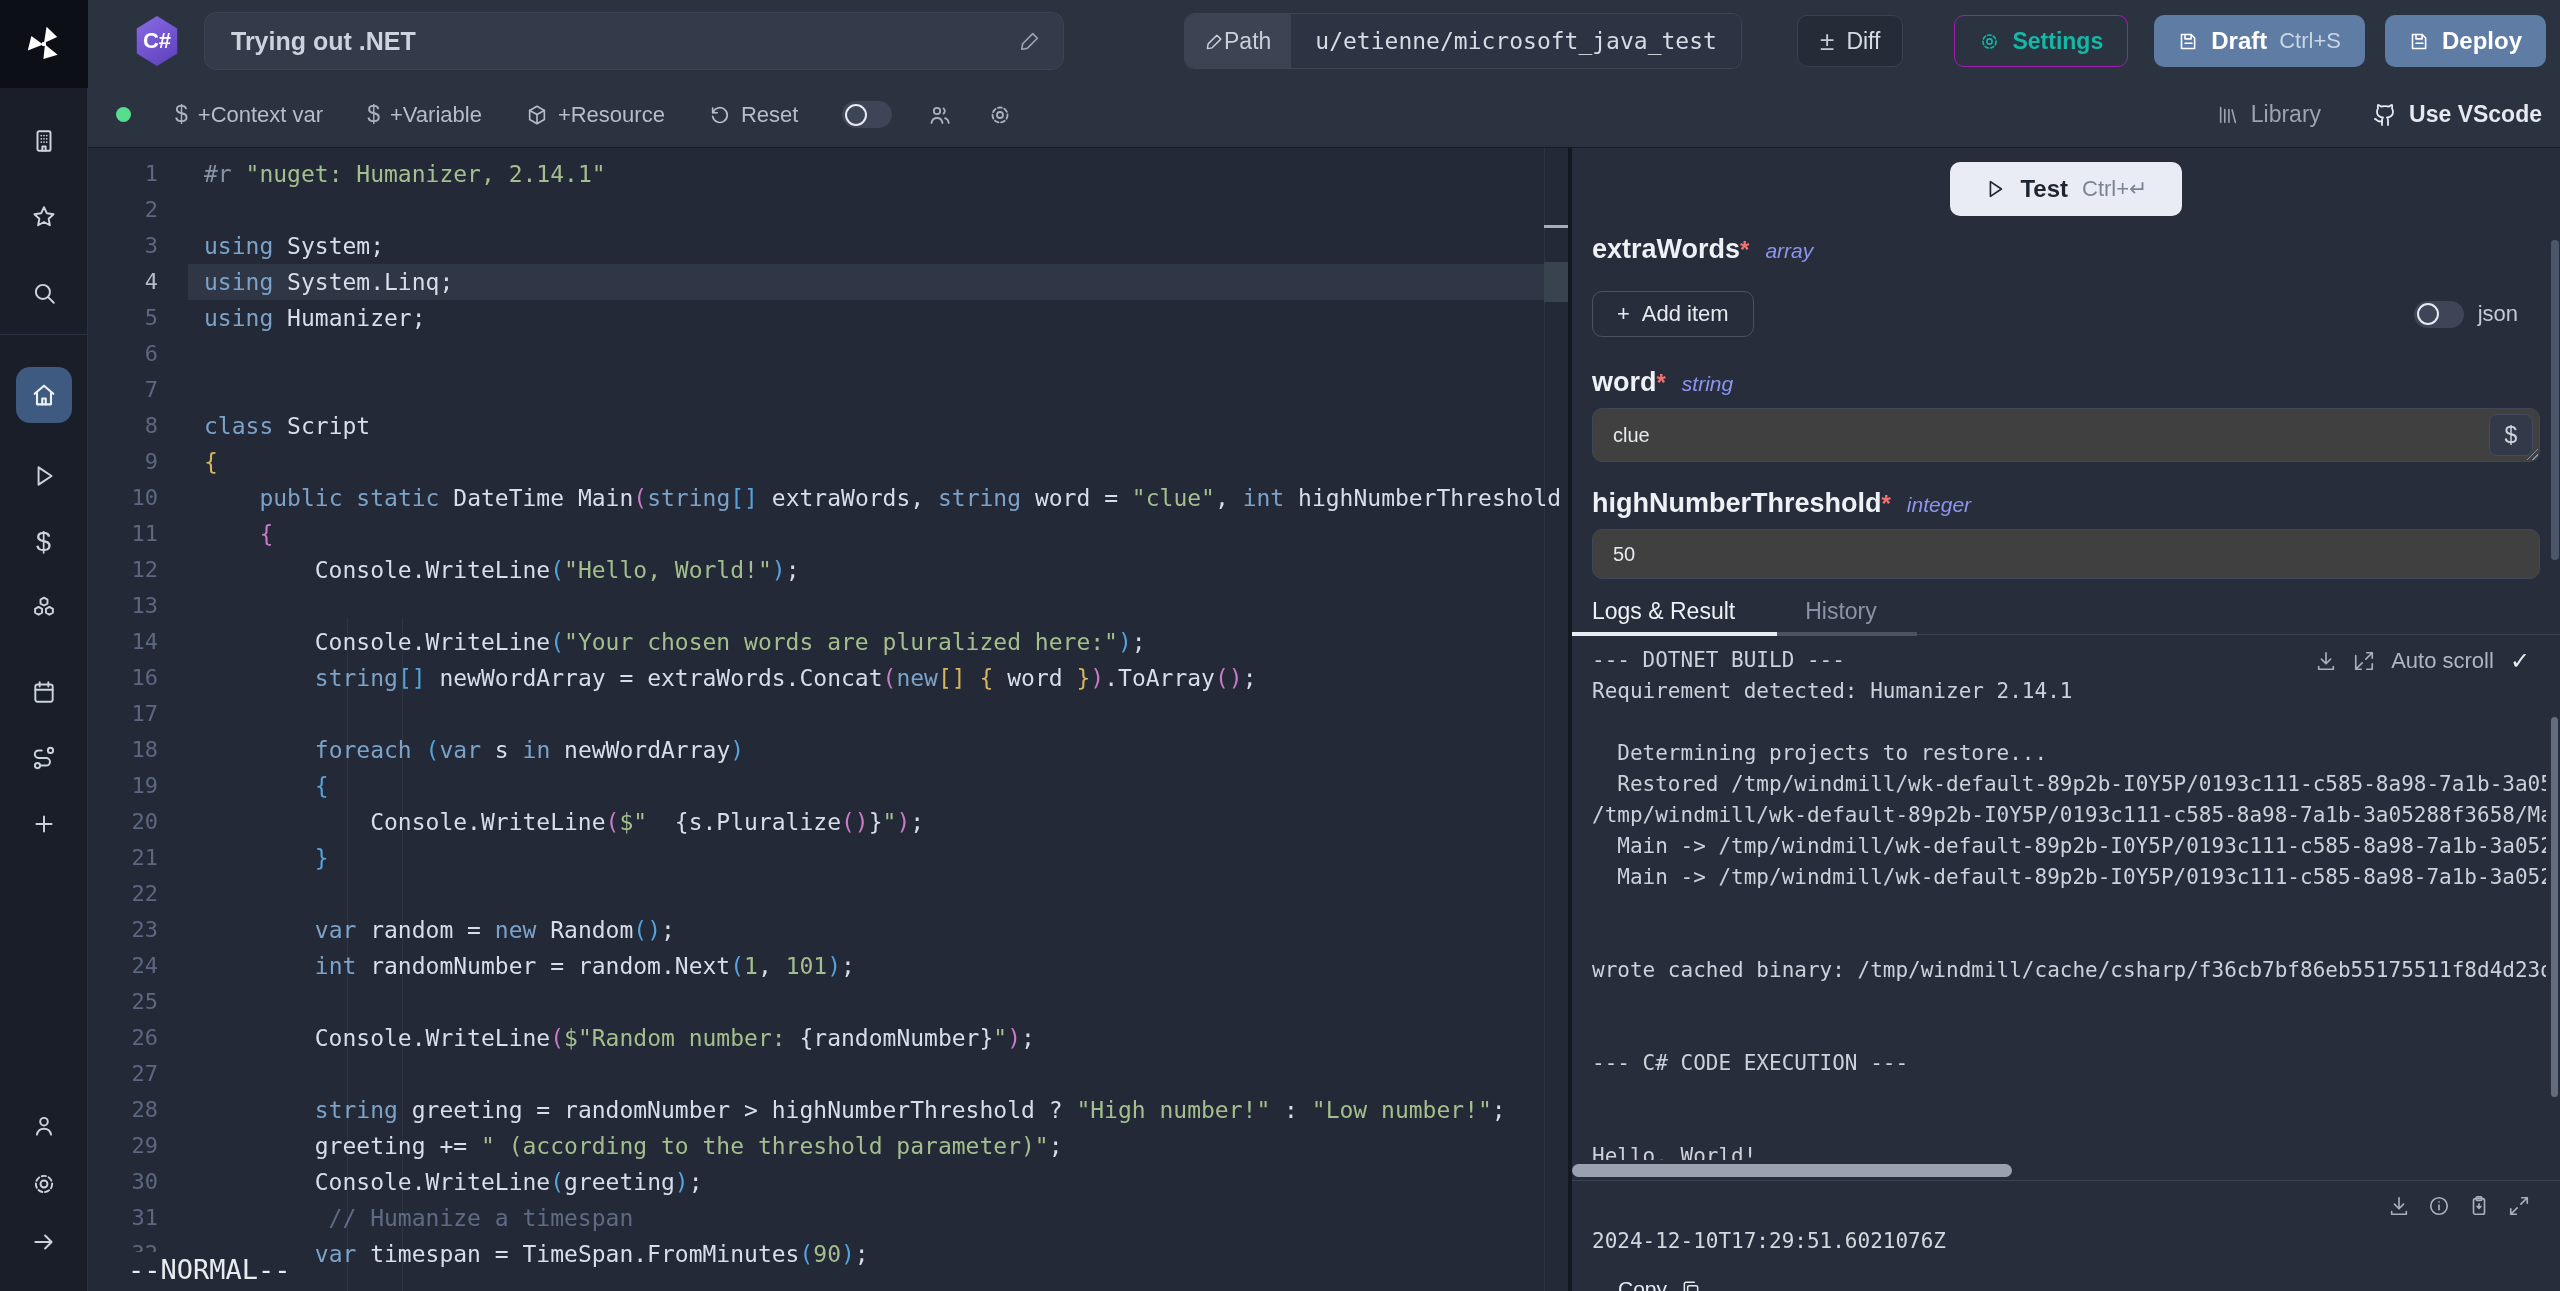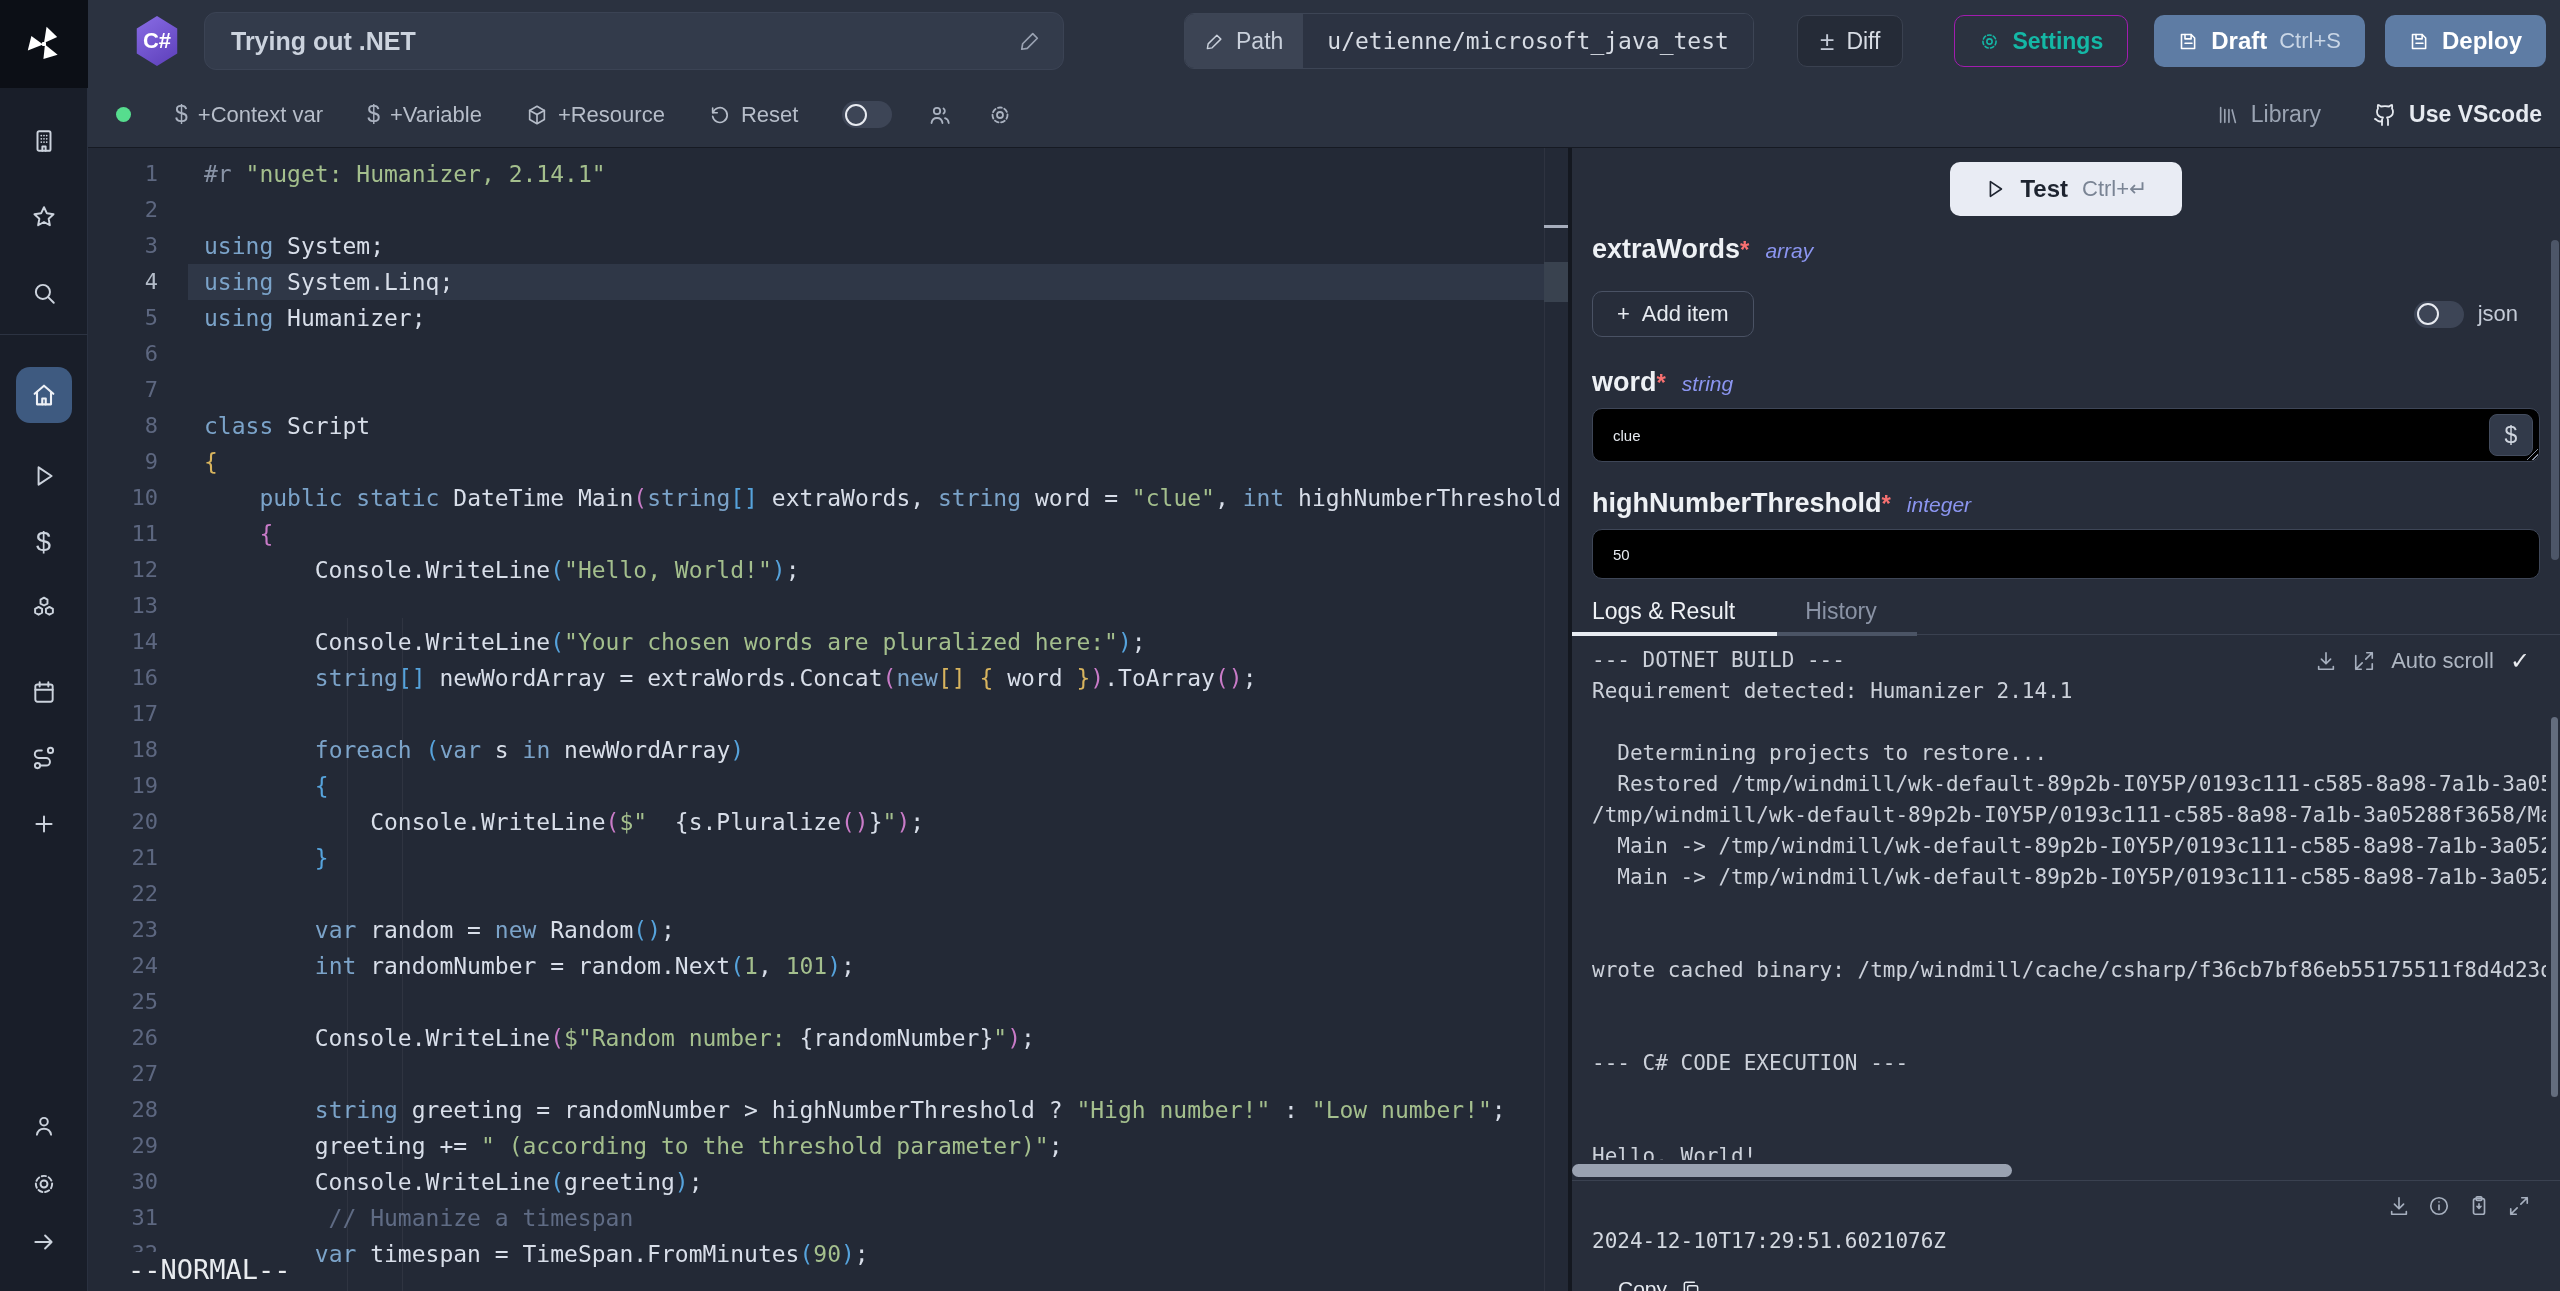--- a/index.html
+++ b/index.html
@@ -30,21 +30,21 @@
   
   .topbar{height:82px;background:#2b3240;display:flex;align-items:center;padding:0 14px 0 46px;flex:0 0 auto;}
   .cs-badge{width:46px;height:50px;background:linear-gradient(145deg,#8a6ee6,#5b3db8);
             clip-path:polygon(50% 0,94% 25%,94% 75%,50% 100%,6% 75%,6% 25%);
             display:flex;align-items:center;justify-content:center;color:#fff;font-weight:bold;font-size:22px;flex:0 0 auto;}
   .title-field{margin-left:24px;width:860px;height:58px;background:#333b4b;border:1px solid #3b4354;border-radius:12px;
                display:flex;align-items:center;padding:0 22px 0 26px;}
   .title-text{font-size:25px;font-weight:600;color:#ccd3de;}
   .title-pencil{margin-left:auto;color:#9aa2b2;}
   .path-field{margin-left:120px;height:56px;border:1px solid #3d4555;border-radius:10px;display:flex;overflow:hidden;flex:0 0 auto;}
-  .path-label-seg{background:#3c4454;display:flex;align-items:center;gap:12px;padding:0 20px;color:#c9d0db;font-size:23px;}
+  .path-label-seg{background:#3c4454;display:flex;align-items:center;gap:0;padding:0 20px;color:#c9d0db;font-size:23px;}
   .path-value-seg{background:#2c3342;display:flex;align-items:center;padding:0 24px;
                   font-family:"DejaVu Sans Mono",monospace;font-size:23px;color:#d7dce4;}
   .top-spacer{flex:1;}
   .btn{display:flex;align-items:center;gap:12px;height:52px;border-radius:10px;font-size:23px;cursor:pointer;flex:0 0 auto;}
   .btn-diff{background:#252b37;border:1px solid #3a4150;padding:0 22px;color:#d7dce4;}
   .pm-glyph{font-size:26px;color:#c3cad6;}
   .btn-settings{margin-left:51px;background:transparent;border:1px solid #a21caf;padding:0 24px;color:#14b8a6;font-weight:600;}
   .btn-blue{background:#5e7ca4;border:none;padding:0 24px;color:#fff;font-weight:700;font-size:24px;align-items:center;}
   .btn-draft{margin-left:26px;}
   .btn-deploy{margin-left:20px;}
@@ -100,22 +100,22 @@
   .req-star{color:#f87171;font-weight:700;font-size:24px;}
   .arg-type{font-size:21px;font-style:italic;color:#8b95f0;}
   .extra-label{margin-top:18px;}
   .additem-row{margin-top:26px;padding:0 20px;display:flex;align-items:center;}
   .add-item-btn{height:46px;padding:0 24px;border-radius:10px;border:1px solid #4a5264;background:transparent;
                 color:#e6eaf0;font-size:22px;display:flex;align-items:center;gap:12px;cursor:pointer;}
   .json-group{margin-left:auto;display:flex;align-items:center;gap:14px;margin-right:22px;}
   .json-label{font-size:22px;color:#c3cad6;}
   .word-label{margin-top:30px;}
   .input-wrap{margin:10px 20px 0 20px;position:relative;flex:0 0 auto;}
-  .text-input{width:100%;height:54px;background:#000000;border:1px solid #3e4657;border-radius:10px;
-              padding:0 42px 0 20px;font-size:15px;color:#e6eaf0;font-family:"Liberation Sans",sans-serif;}
+  .text-input{width:100%;height:54px;background:#404040;border:1px solid #3e4657;border-radius:10px;
+              padding:0 42px 0 20px;font-size:20px;color:#e6eaf0;font-family:"Liberation Sans",sans-serif;}
   .dollar-btn{position:absolute;right:7px;top:6px;width:44px;height:42px;border-radius:8px;background:#323a4a;
               border:1px solid #434c5e;color:#cfd5df;font-size:23px;display:flex;align-items:center;justify-content:center;cursor:pointer;}
   .resize-corner{position:absolute;right:2px;bottom:2px;width:12px;height:12px;
     background:linear-gradient(135deg,transparent 50%,#8a93a5 50%,#8a93a5 58%,transparent 58%,transparent 72%,#8a93a5 72%,#8a93a5 80%,transparent 80%);}
   .thr-label{margin-top:26px;}
   .num-input{height:50px;padding-right:20px;}
   
   .tabs{margin-top:10px;height:46px;position:relative;border-bottom:1px solid #3a4150;flex:0 0 auto;display:flex;align-items:center;}
   .tab{font-size:23px;cursor:pointer;}
   .tab-active{color:#eef1f5;margin-left:20px;}

